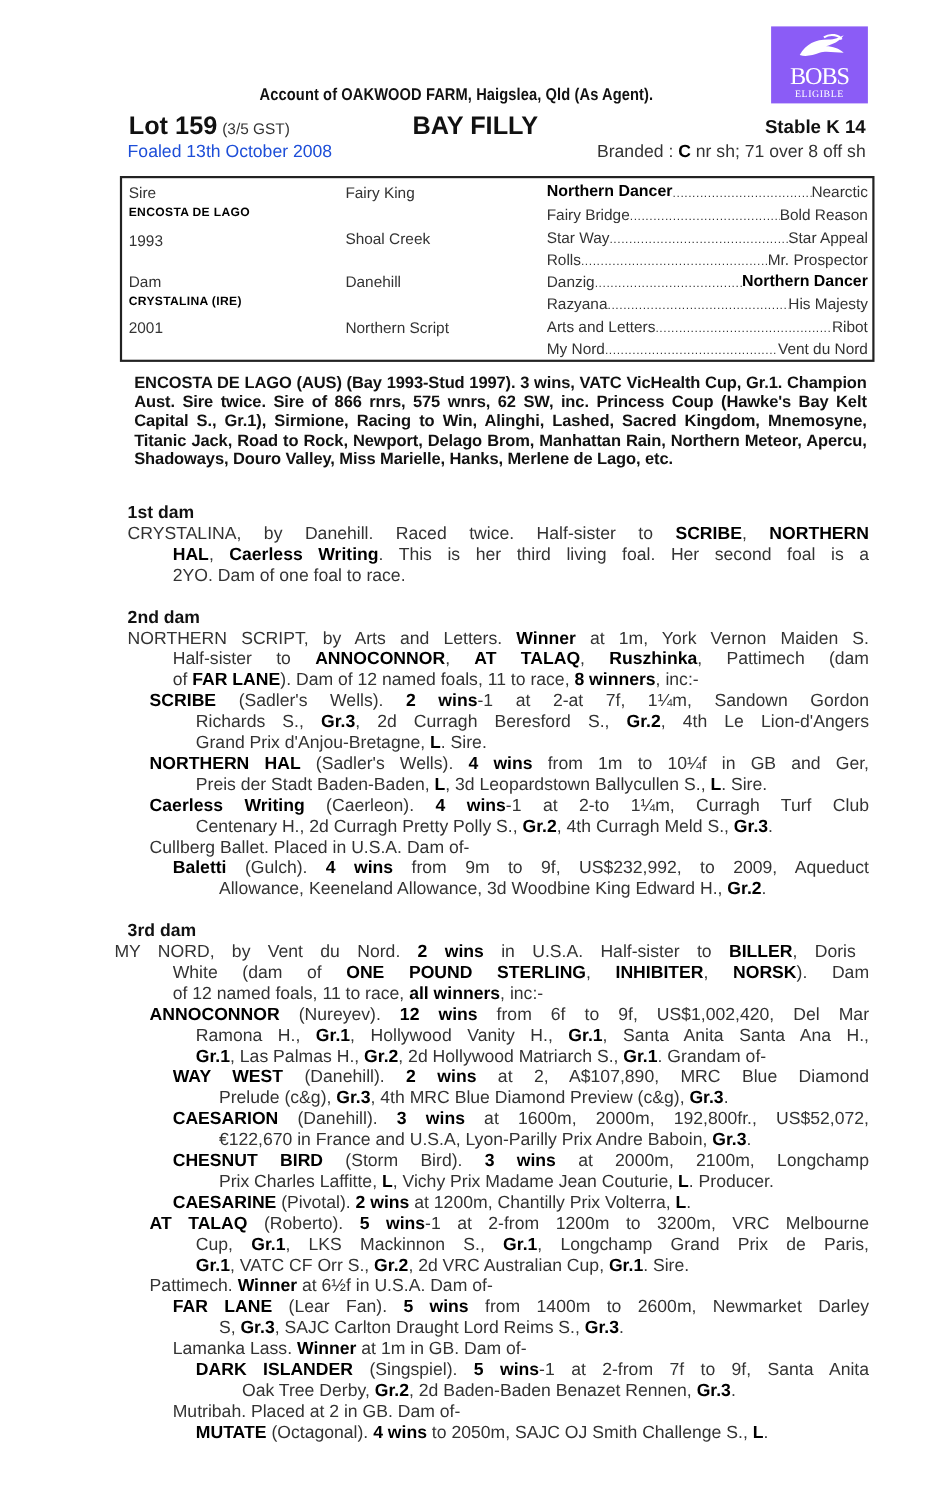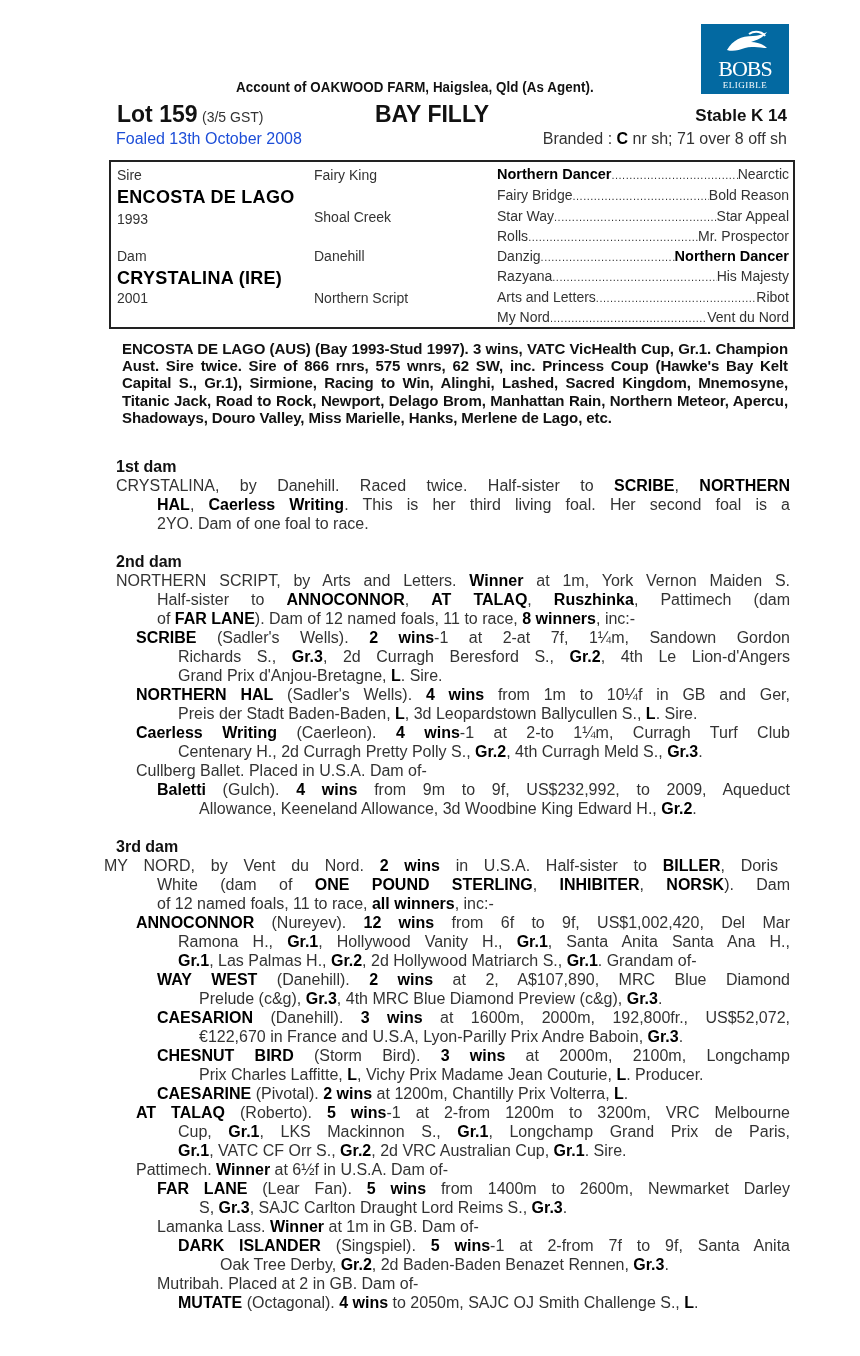--- a/index.html
+++ b/index.html
@@ -1,32 +1,32 @@
 <!DOCTYPE html>
 <html><head>
 <meta charset="utf-8">
 <style>
   html, body { margin:0; padding:0; background:#fff; }
   body { width:860px; height:1356px; position:relative; font-family:"Liberation Sans", sans-serif; color:#111; overflow:hidden; }
-  .logo { position:absolute; left:701px; top:24px; width:88px; height:70px; background:#0369a1; color:#fff; text-align:center; }
+  .logo { position:absolute; left:701px; top:24px; width:88px; height:70px; background:#8b5cf6; color:#fff; text-align:center; }
   .logo svg { position:absolute; left:22px; top:6px; }
   .logo .l1 { position:absolute; left:0; right:0; top:34px; font-family:"Liberation Serif", serif; font-size:22px; letter-spacing:-1px; line-height:22px; }
   .logo .l2 { position:absolute; left:0; right:0; top:56px; font-family:"Liberation Serif", serif; font-size:9px; line-height:10px; letter-spacing:0.5px; }
   .account { position:absolute; left:236px; top:78px; font-size:15.5px; font-weight:bold; transform:scaleX(0.86); transform-origin:left; white-space:nowrap; letter-spacing:0.1px; }
   .lot { position:absolute; left:117px; top:101px; white-space:nowrap; }
   .lot .big { font-size:23px; font-weight:bold; }
   .lot .gst { font-size:14px; color:#333; }
   .sex { position:absolute; left:375px; top:101px; font-size:23px; font-weight:bold; }
   .stable { position:absolute; right:73px; top:106px; font-size:17px; font-weight:bold; }
   .foaled { position:absolute; left:116px; top:130px; font-size:16px; color:#1d4ed8; }
   .brand { position:absolute; right:73px; top:130px; font-size:16px; color:#333; white-space:nowrap; }
   .brand b { color:#000; }
   .ped { position:absolute; left:109px; top:160px; width:686px; height:169px; border:2px solid #222; box-sizing:border-box; }
   .ped .c { position:absolute; font-size:14px; color:#333; white-space:nowrap; }
-  .ped .nm { position:absolute; font-size:18px; font-weight:bold; color:#000; white-space:nowrap; letter-spacing:0.3px; }
+  .ped .nm { position:absolute; font-size:11px; font-weight:bold; color:#000; white-space:nowrap; letter-spacing:0.3px; }
   .ped .row { position:absolute; left:386px; width:292px; font-size:14px; color:#333; display:flex; white-space:nowrap; overflow:hidden; }
   .ped .row .dots { flex:1; overflow:hidden; }
   .ped .row .dots::after { content:"............................................................................................................"; font-size:11px; letter-spacing:0.5px; }
   .ped .row b { color:#000; font-size:14.5px; }
   .sirebio { position:absolute; left:122px; top:340px; width:666px; font-size:15px; font-weight:bold; line-height:17.2px; text-align:justify; letter-spacing:-0.1px; transform:scaleY(1); }
   .sec { position:absolute; left:116px; font-size:16px; font-weight:bold; }
   .ln { position:absolute; font-size:16px; line-height:19.2px; white-space:nowrap; color:#333; }
   .ln b { color:#000; }
 </style>
 </head>

